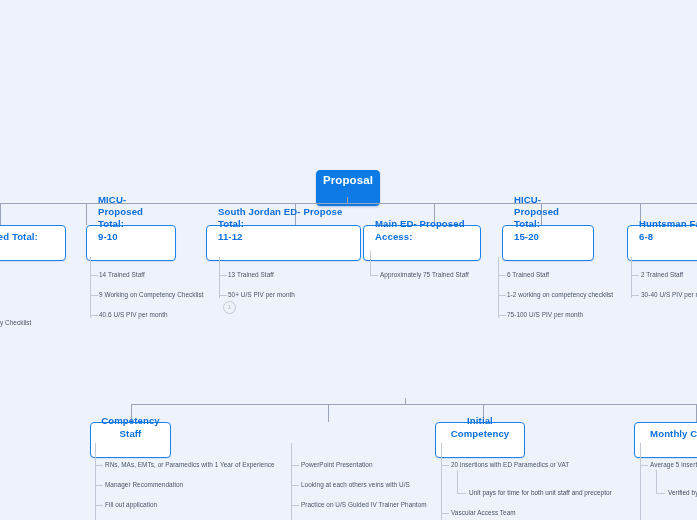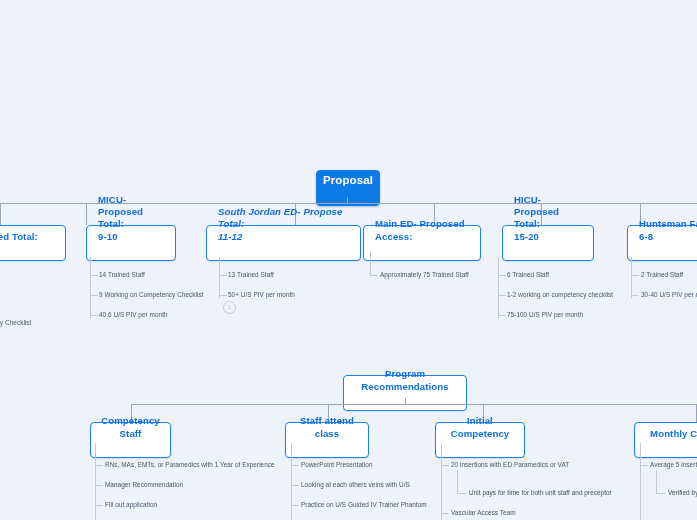--- a/index.html
+++ b/index.html
@@ -128,21 +128,21 @@
 9-10</span>
   </div>
   <div class="vline faint" style="left:90px; top:257px; height:61px;"></div>
   <div class="hline faint" style="left:90px; top:275px; width:8px;"></div>
   <div class="hline faint" style="left:90px; top:295px; width:8px;"></div>
   <div class="hline faint" style="left:90px; top:315px; width:8px;"></div>
   <div class="leaf" style="left:99px; top:272px;">14 Trained Staff</div>
   <div class="leaf" style="left:99px; top:292px;">9 Working on Competency Checklist</div>
   <div class="leaf" style="left:99px; top:312px;">40.6 U/S PIV per month</div>
 
-  <div class="node branch" style="left:206px; top:225px; width:155px; height:20px;font-style:italic;">
+  <div class="node branch" style="left:206px; top:225px; width:155px; height:20px;">
     <span class="node-label">South Jordan ED- Propose Total:
 11-12</span>
   </div>
   <div class="vline faint" style="left:219px; top:257px; height:41px;"></div>
   <div class="hline faint" style="left:219px; top:275px; width:8px;"></div>
   <div class="hline faint" style="left:219px; top:295px; width:8px;"></div>
   <div class="leaf" style="left:228px; top:272px;">13 Trained Staff</div>
   <div class="leaf" style="left:228px; top:292px;">50+ U/S PIV per month</div>
   <div class="toggle" style="left:223px; top:301px;">1</div>
 
@@ -168,46 +168,40 @@
   <div class="node branch" style="left:627px; top:225px; width:110px; height:32px;">
     <span class="node-label">Huntsman Fast T
 6-8</span>
   </div>
   <div class="vline faint" style="left:631px; top:257px; height:41px;"></div>
   <div class="hline faint" style="left:631px; top:275px; width:8px;"></div>
   <div class="hline faint" style="left:631px; top:295px; width:8px;"></div>
   <div class="leaf" style="left:641px; top:272px;">2 Trained Staff</div>
   <div class="leaf" style="left:641px; top:292px;">30-40 U/S PIV per m</div>
 
-  <div class="node branch center" style="left:343px; top:375px; width:124px; height:23px;">
-    <span class="node-label">Program Recommendations</span>
-  </div>
 
   <div class="vline" style="left:405px; top:398px; height:6px;"></div>
   <div class="hline" style="left:131px; top:404px; width:566px;"></div>
 
   <div class="vline" style="left:131px; top:404px; height:18px;"></div>
   <div class="vline" style="left:328px; top:404px; height:18px;"></div>
   <div class="vline" style="left:483px; top:404px; height:18px;"></div>
   <div class="vline" style="left:696px; top:404px; height:18px;"></div>
 
   <div class="node branch center" style="left:90px; top:422px; width:81px; height:21px;">
     <span class="node-label">Competency Staff</span>
   </div>
   <div class="vline faint" style="left:95px; top:443px; height:77px;"></div>
   <div class="hline faint" style="left:95px; top:465px; width:8px;"></div>
   <div class="hline faint" style="left:95px; top:485px; width:8px;"></div>
   <div class="hline faint" style="left:95px; top:505px; width:8px;"></div>
   <div class="leaf" style="left:105px; top:462px;">RNs, MAs, EMTs, or Paramedics  with 1 Year of Experience</div>
   <div class="leaf" style="left:105px; top:482px;">Manager Recommendation</div>
   <div class="leaf" style="left:105px; top:502px;">Fill out application</div>
 
-  <div class="node branch center" style="left:285px; top:422px; width:84px; height:21px;">
-    <span class="node-label">Staff attend class</span>
-  </div>
   <div class="vline faint" style="left:291px; top:443px; height:77px;"></div>
   <div class="hline faint" style="left:291px; top:465px; width:8px;"></div>
   <div class="hline faint" style="left:291px; top:485px; width:8px;"></div>
   <div class="hline faint" style="left:291px; top:505px; width:8px;"></div>
   <div class="leaf" style="left:301px; top:462px;">PowerPoint Presentation</div>
   <div class="leaf" style="left:301px; top:482px;">Looking at each others veins with U/S</div>
   <div class="leaf" style="left:301px; top:502px;">Practice on U/S Guided IV Trainer Phantom</div>
 
   <div class="node branch center" style="left:435px; top:422px; width:90px; height:21px;">
     <span class="node-label">Initial Competency</span>

